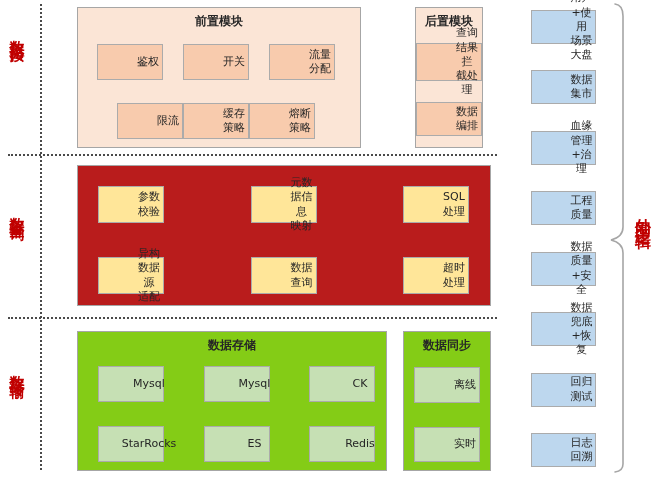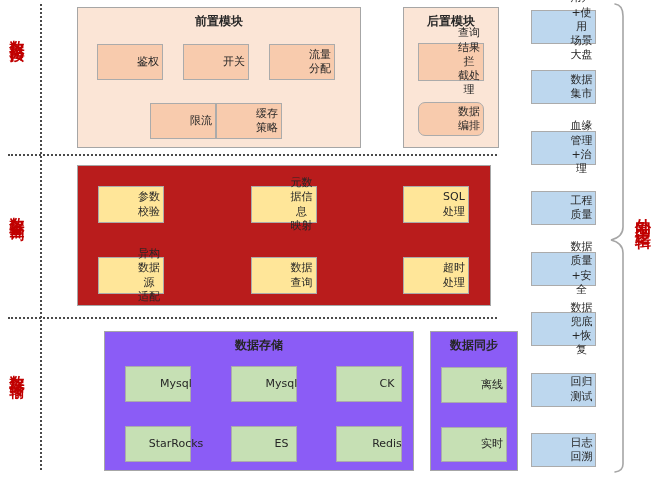--- a/index.html
+++ b/index.html
@@ -43,23 +43,23 @@
   #hdiv2 { top: 317px; }
 
   
   .container {
     position: absolute;
     border: 1.5px solid #A6A6A6;
     box-sizing: border-box;
   }
   .peach  { background: #FBE5D6; }
   .yellow { background: #b91c1c; }
-  .green  { background: #8b5cf6; margin-left: 27px; }
+  .green  { background: #84cc16; }
   #front-module   { left: 77px;  top: 7px;   width: 284px; height: 141px; }
-  #post-module    { left: 403px; top: 7px;   width: 96px;  height: 141px; }
+  #post-module    { left: 415px; top: 7px;   width: 68px;  height: 141px; }
   #query-module   { left: 77px;  top: 165px; width: 414px; height: 141px; }
   #storage-module { left: 77px;  top: 331px; width: 310px; height: 140px; }
   #sync-module    { left: 403px; top: 331px; width: 88px;  height: 140px; }
 
   .container-title {
     text-align: center;
     font-weight: bold;
     font-size: 12px;
     color: #262626;
     margin-top: 6px;
@@ -101,21 +101,21 @@
   #query-module .row1 .box,
   #query-module .row2 .box { height: 37px; }
   #query-module .row2  { margin-top: 34px; }
 
   #storage-module .brow { padding: 0 11px 0 20px; }
   #storage-module .row1 { margin-top: 13px; }
   #storage-module .row2 { margin-top: 24px; }
 
   #post-module .box { margin: 10px auto; }
   #post-module .b1  { margin-top: 14px; height: 38px; }
-  #post-module .b2  { margin-top: 21px; height: 34px; border-radius: 7px; }
+  #post-module .b2  { margin-top: 21px; height: 34px; }
 
   #sync-module .box { margin: 0 auto; }
   #sync-module .b1  { margin-top: 14px; height: 36px; }
   #sync-module .b2  { margin-top: 24px; height: 35px; }
 
   
   #peripheral-column {
     position: absolute;
     left: 531px; top: 10px;
     width: 65px; height: 457px;
@@ -158,20 +158,21 @@
   <div class="container peach" id="front-module">
     <div class="container-title">前置模块</div>
     <div class="brow row1">
       <div class="box peach-b">鉴权</div>
       <div class="box peach-b">开关</div>
       <div class="box peach-b">流量分配</div>
     </div>
     <div class="brow row2">
       <div class="box peach-b">限流</div>
       <div class="box peach-b">缓存策略</div>
+      <div class="box peach-b">熔断策略</div>
     </div>
   </div>
 
   <div class="container peach" id="post-module">
     <div class="container-title">后置模块</div>
     <div class="box peach-b b1">查询结果拦
 截处理</div>
     <div class="box peach-b b2">数据编排</div>
   </div>
 

